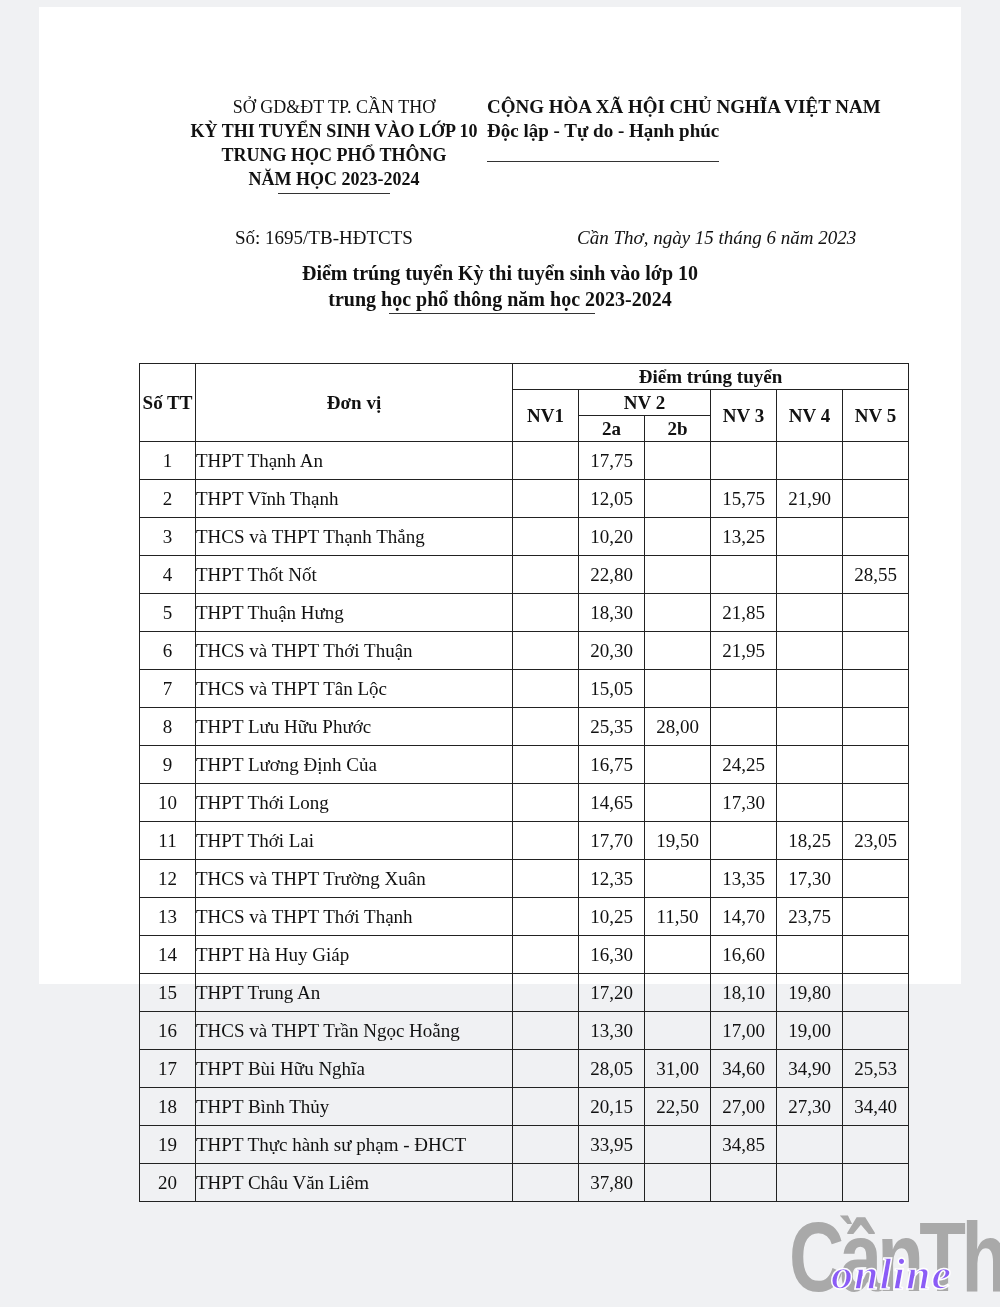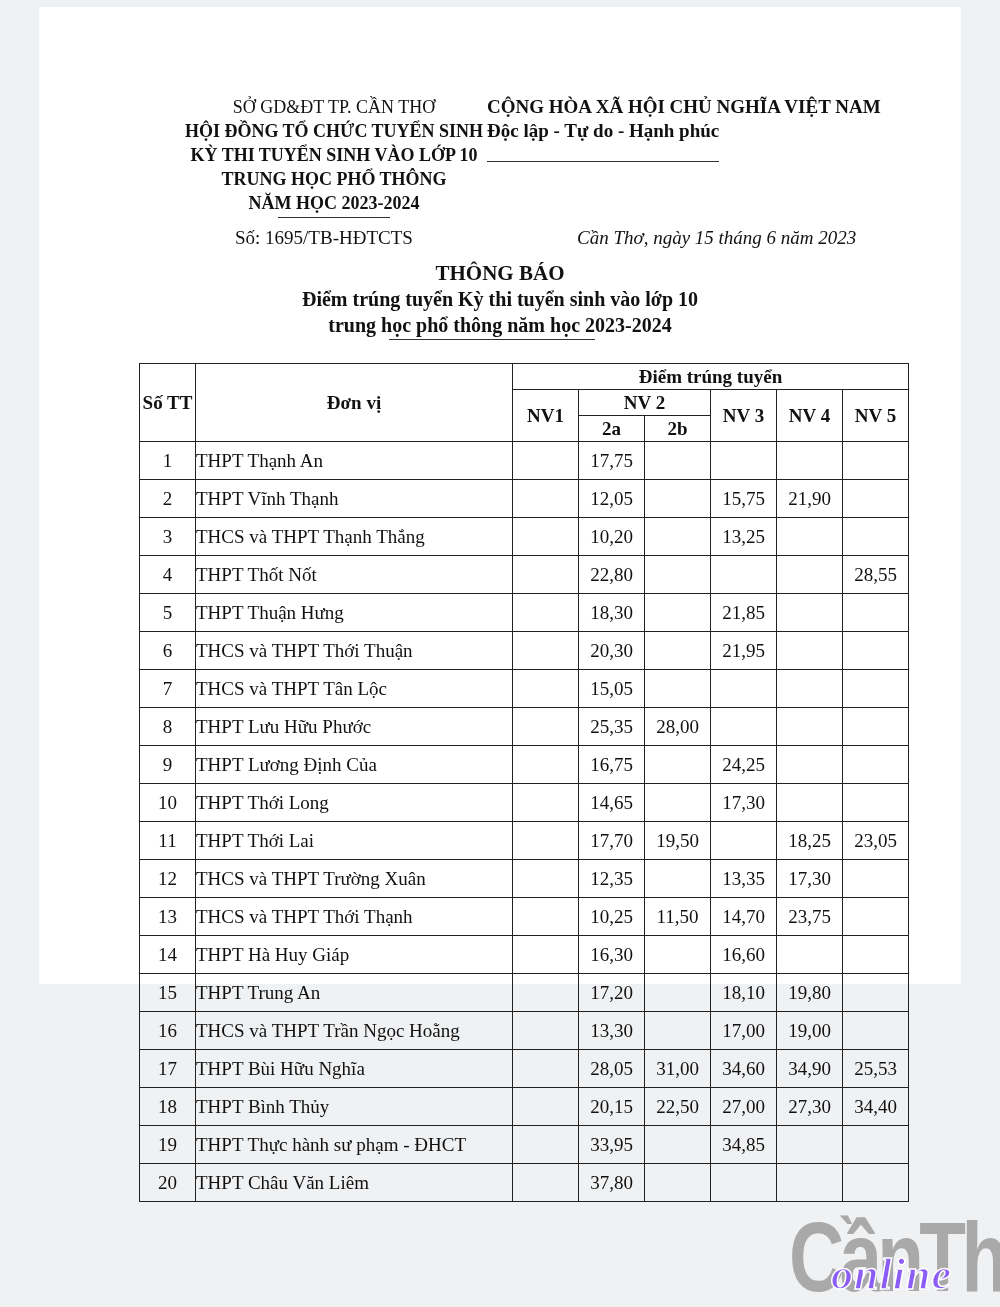--- a/index.html
+++ b/index.html
@@ -75,37 +75,35 @@
       color: #8b5cf6; -webkit-text-stroke: 1.5px #ffffff; letter-spacing: 1px;
     }
   </style>
 </head>
 <body>
 
 <div class="page">
 
   <div class="abs hdr-left">
     <div class="org">SỞ GD&amp;ĐT TP. CẦN THƠ</div>
-    <div class="b">HỘI ĐỒNG TỔ CHỨC TUYỂN SINH</div>
     <div class="b">KỲ THI TUYỂN SINH VÀO LỚP 10</div>
     <div class="b">TRUNG HỌC PHỔ THÔNG</div>
     <div class="b">NĂM HỌC 2023-2024</div>
     <div class="rule"></div>
   </div>
 
   <div class="abs hdr-right">
     <div>CỘNG HÒA XÃ HỘI CHỦ NGHĨA VIỆT NAM</div>
     <div><span class="motto">Độc lập - Tự do - Hạnh phúc</span></div>
   </div>
 
   <div class="abs docno">Số: 1695/TB-HĐTCTS</div>
   <div class="abs docdate">Cần Thơ, ngày 15 tháng 6 năm 2023</div>
 
   <div class="abs title-block">
-    <div class="t1">THÔNG BÁO</div>
     <div>Điểm trúng tuyển Kỳ thi tuyển sinh vào lớp 10</div>
     <div>trung học phổ thông năm học 2023-2024</div>
     <div class="rule"></div>
   </div>
 
   <table class="scores">
     <thead>
       <tr>
         <th class="stt" rowspan="3">Số TT</th>
         <th class="unit" rowspan="3">Đơn vị</th>

